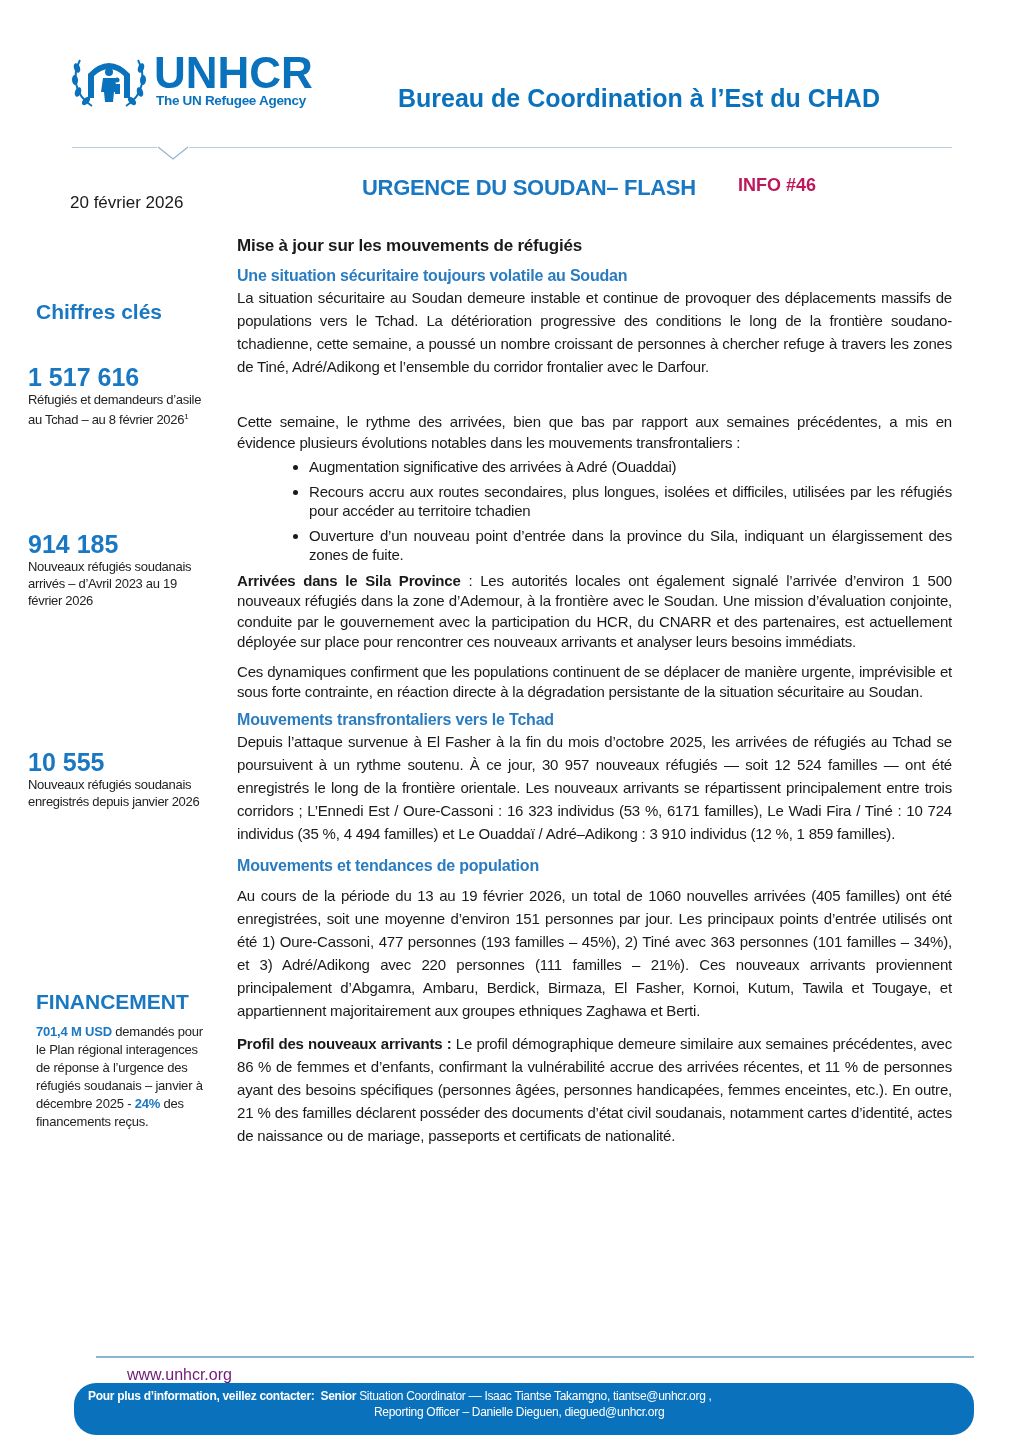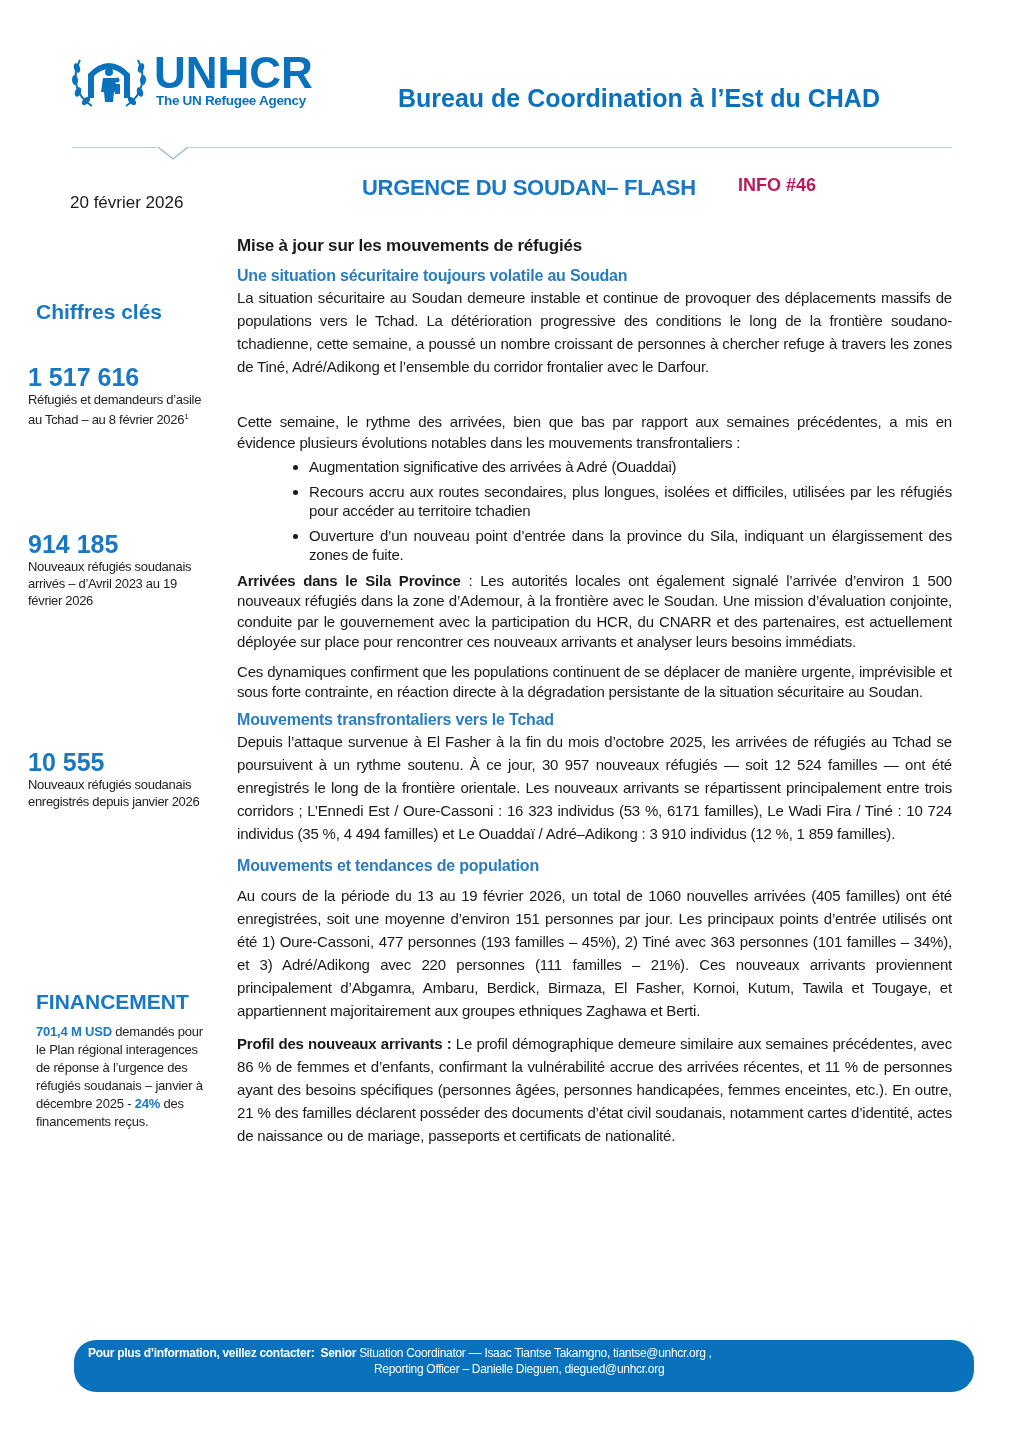--- a/index.html
+++ b/index.html
@@ -36,21 +36,21 @@
   .sec-h { font-size:16px; font-weight:bold; color:#2a7cc0; margin:0; line-height:21px; letter-spacing:-0.2px; }
   p.body { font-size:15px; line-height:23px; margin:0; text-align:justify; letter-spacing:-0.2px; }
   p.tight { line-height:20.5px; }
   ul.bul { margin:4px 0 6px 0; padding-left:72px; }
   ul.bul li { font-size:15px; line-height:19.5px; margin-bottom:5px; text-align:justify; letter-spacing:-0.2px; }
   .lead { font-weight:bold; }
 
   
   .footer-rule { left:96px; top:1356px; width:878px; height:2px; background:#8ab6cf; }
   .footer-url { left:127px; top:1366px; font-size:16px; color:#701a75; }
-  .contact-bar { left:74px; top:1340px; width:900px; height:52px; background:#0a72bd; color:#ffffff; font-size:12px;border-radius:22px; }
+  .contact-bar { left:74px; top:1383px; width:900px; height:52px; background:#0a72bd; color:#ffffff; font-size:12px;border-radius:22px; }
   .contact-l1 { position:absolute; left:14px; top:6px; white-space:nowrap; letter-spacing:-0.3px; }
   .contact-l2 { position:absolute; left:300px; top:22px; white-space:nowrap; letter-spacing:-0.3px; }
   .cb { font-weight:bold; }
 </style>
 </head>
 <body>
 
 <div class="abs logo">
   <svg class="emblem" viewBox="0 0 78 62">
     <g fill="none" stroke="#0a72bd" stroke-width="2">

